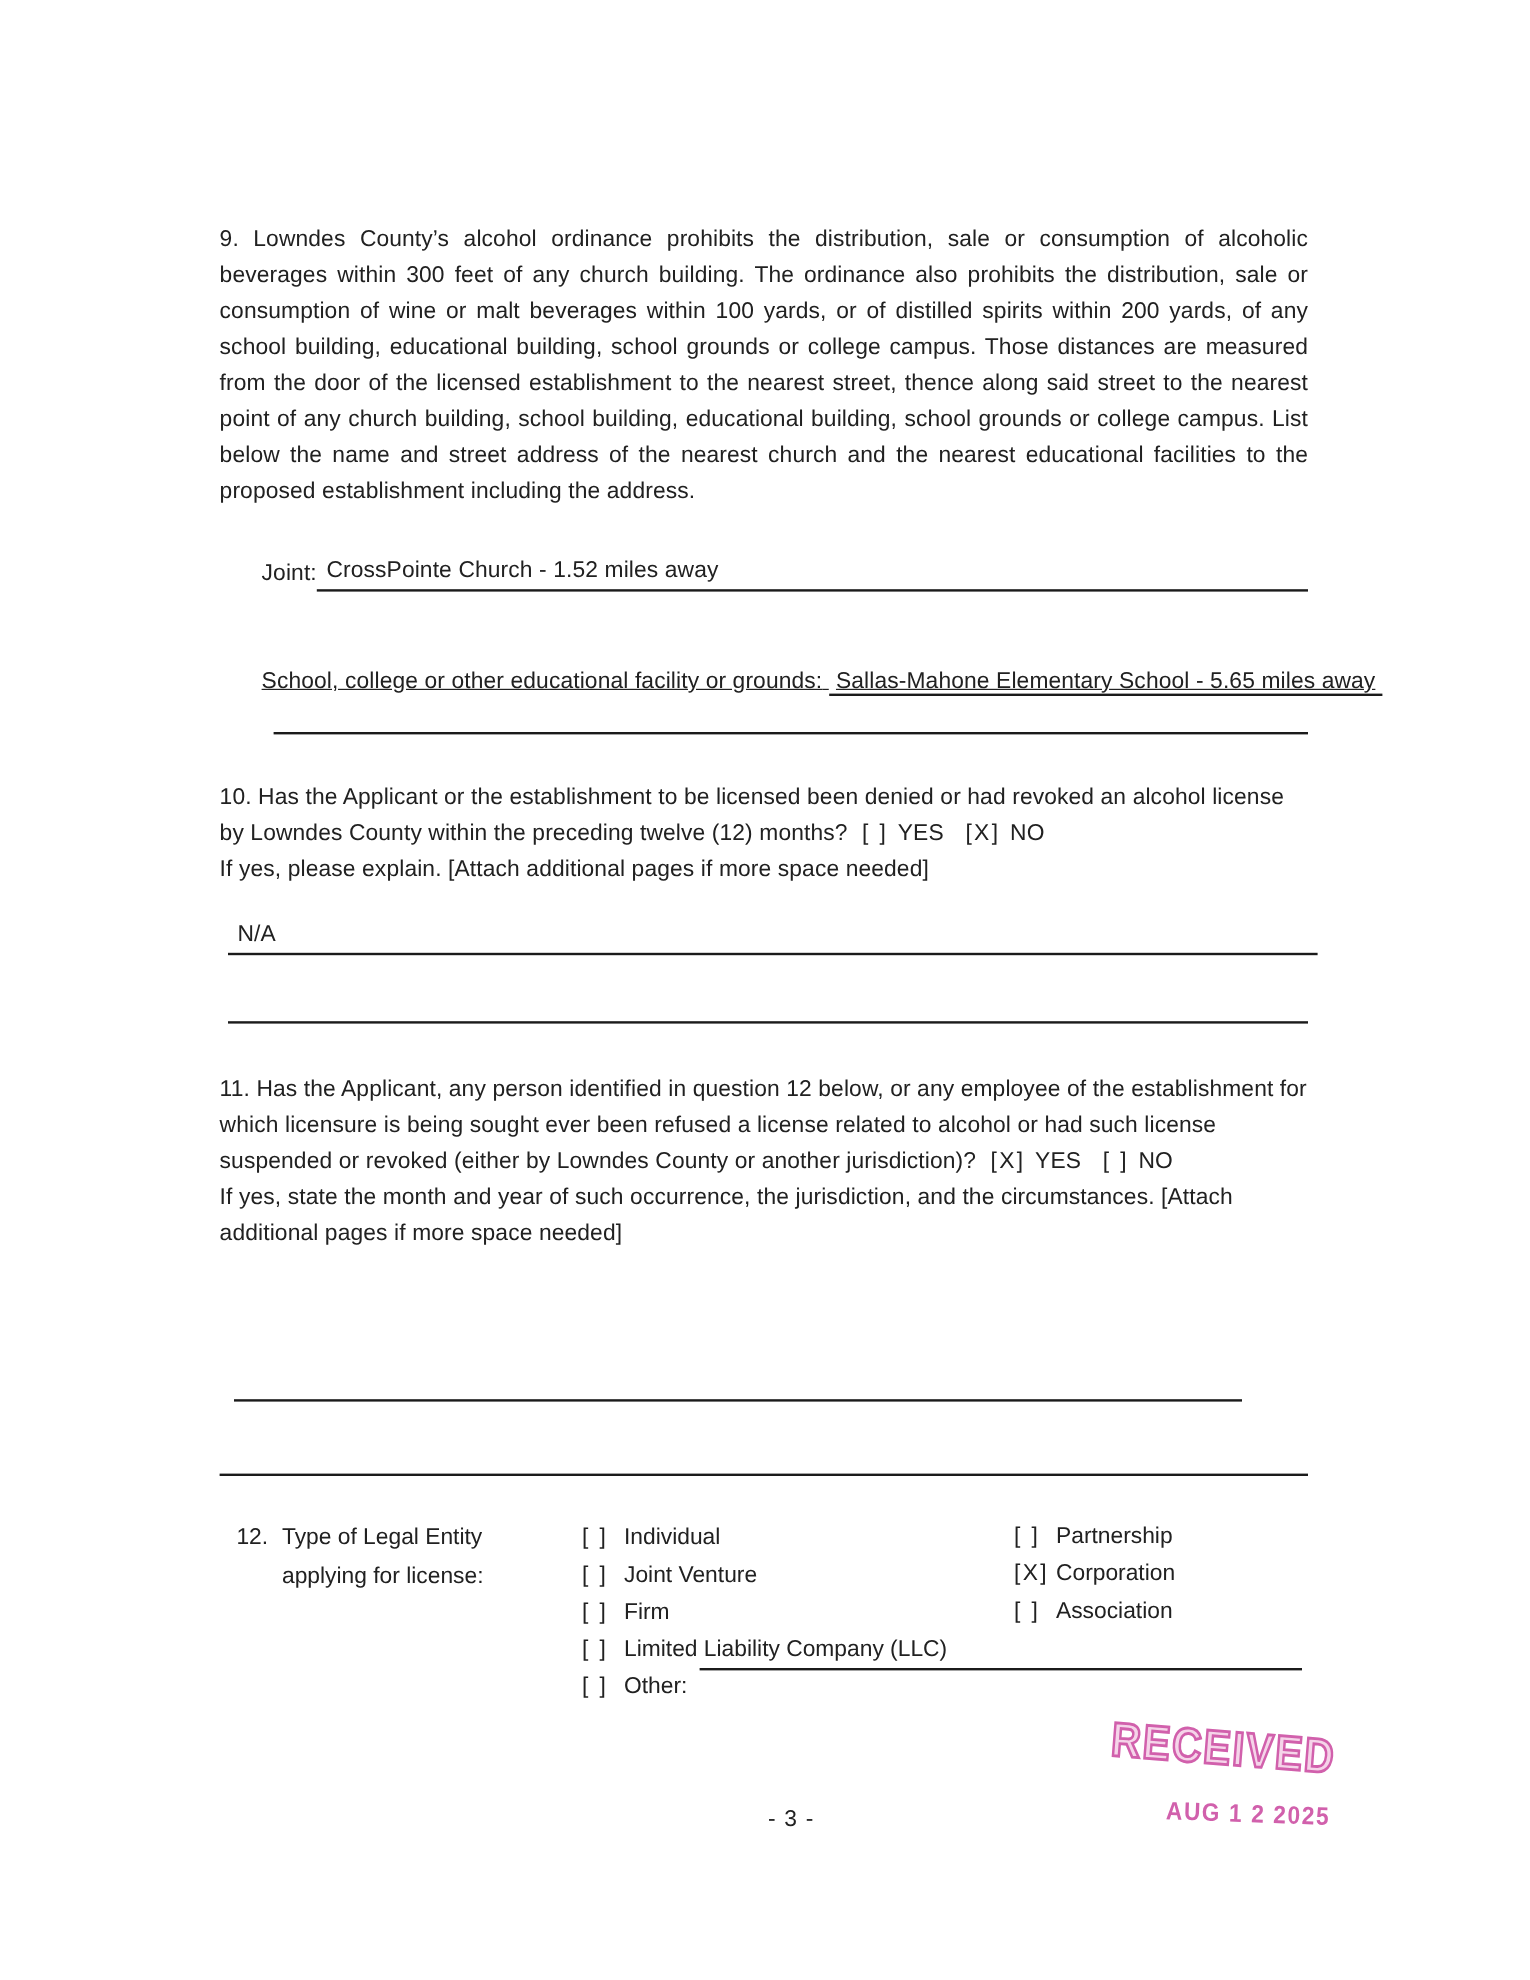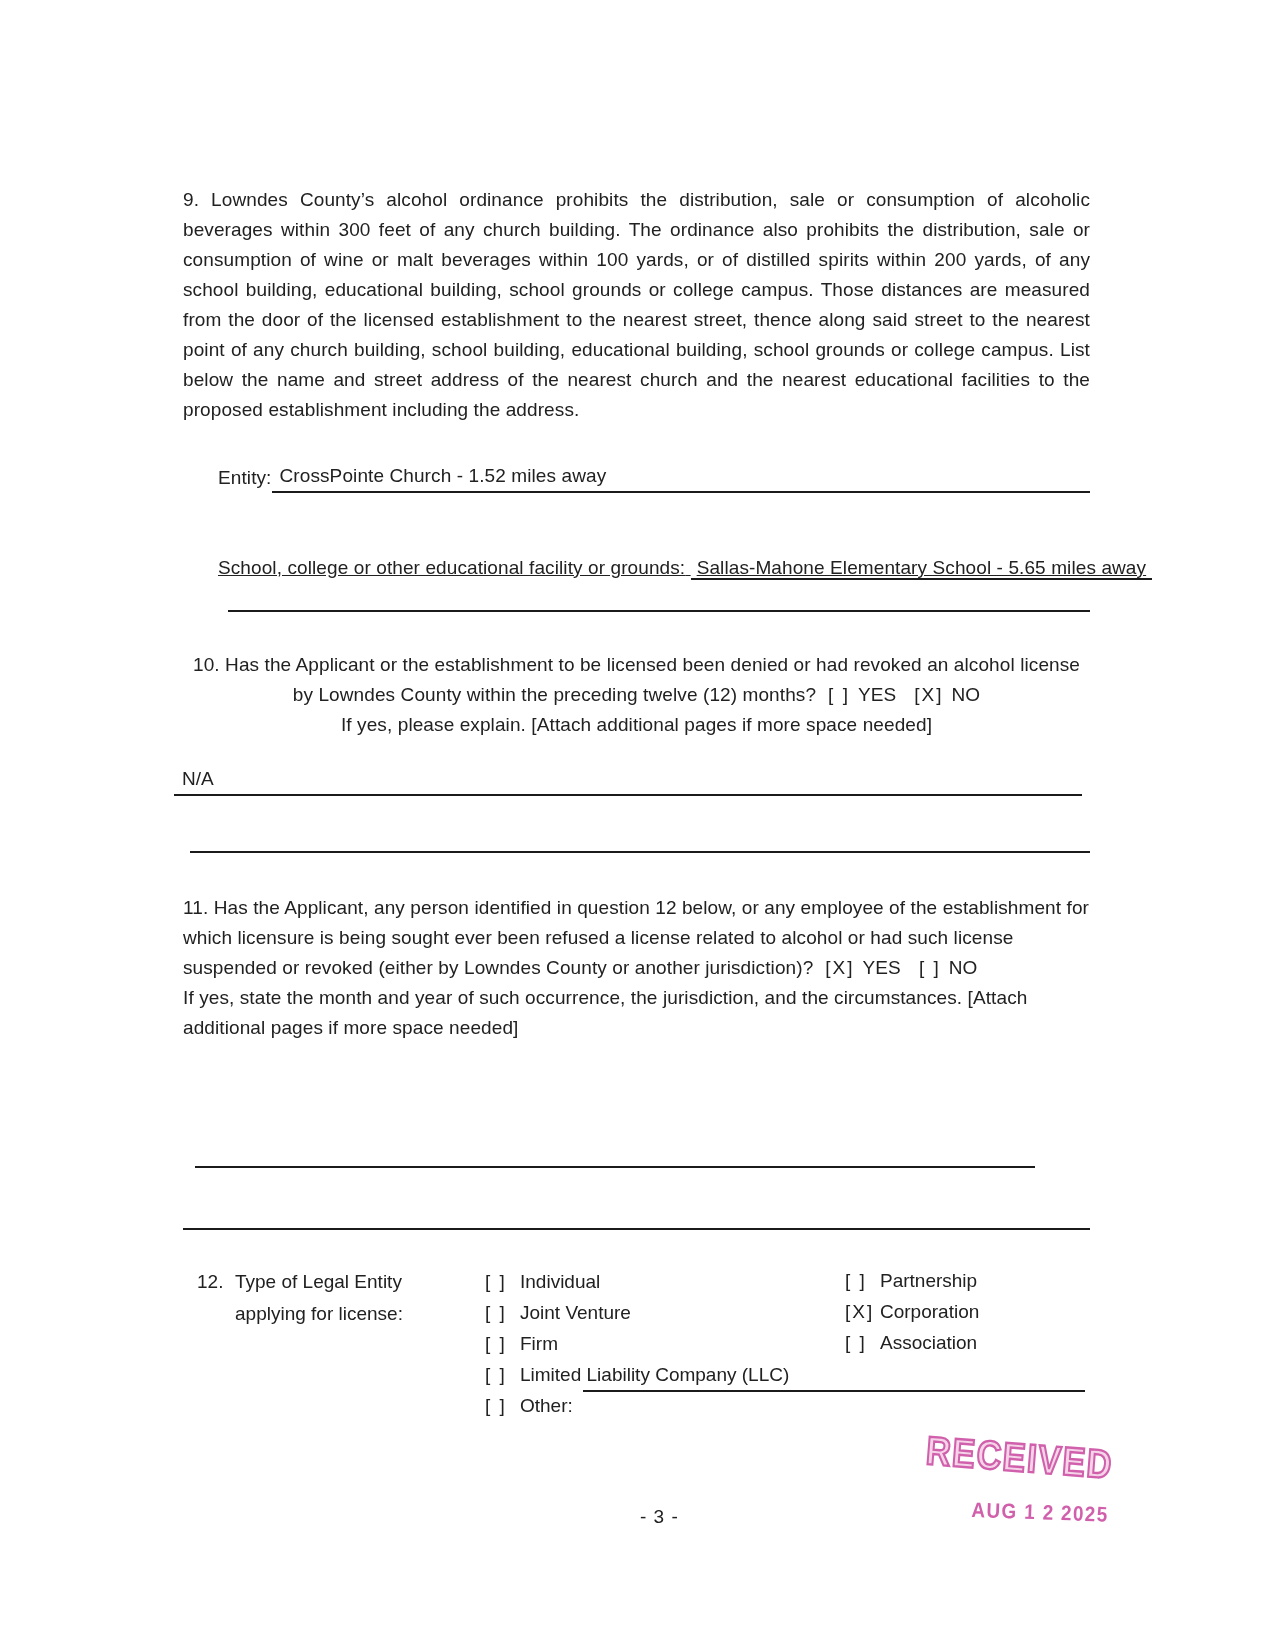--- a/index.html
+++ b/index.html
@@ -51,39 +51,39 @@
   .pagenum{font-size:19px;letter-spacing:1px;}
 </style>
 </head>
 <body>
 
 <div class="page">
 
   <div class="abs body-text justified" style="left:183px;top:185px;width:907px;">9.  Lowndes County’s alcohol ordinance prohibits the distribution, sale or consumption of alcoholic beverages within 300 feet of any church building.  The ordinance also prohibits the distribution, sale or consumption of wine or malt beverages within 100 yards, or of distilled spirits within 200 yards, of any school building, educational building, school grounds or college campus.  Those distances are measured from the door of the licensed establishment to the nearest street, thence along said street to the nearest point of any church building, school building, educational building, school grounds or college campus.  List below the name and street address of the nearest church and the nearest educational facilities to the proposed establishment including the address.</div>
 
   <div class="abs body-text" style="left:218px;top:461px;width:872px;display:flex;align-items:flex-end;">
-    <span>Entity:</span>
+    <span>Joint:</span>
     <span class="fill-underline nowrap">
       <span>CrossPointe Church - 1.52 miles away</span>
     </span>
   </div>
 
   <div class="abs body-text nowrap" style="left:218px;top:553px;width:915px;text-decoration:underline;">
     <span>School, college or other educational facility or grounds:</span>
     <span class="value-underline"><span>Sallas-Mahone Elementary School - 5.65 miles away</span></span>
   </div>
 
   <div class="rule" style="left:228px;top:610px;width:862px;"></div>
 
-  <div class="abs body-text" style="left:183px;top:650px;width:907px;text-align:center;">
+  <div class="abs body-text" style="left:183px;top:650px;width:907px;">
     <div><span>10. Has the Applicant or the establishment to be licensed been denied or had revoked an alcohol license by Lowndes County within the preceding twelve (12) months?</span><span class="cb">[ ]</span><span class="yn">YES</span><span class="cb" style="margin-left:18px;">[X]</span><span class="yn">NO</span></div>
     <div>If yes, please explain.  [Attach additional pages if more space needed]</div>
   </div>
 
-  <div class="abs answer-line" style="left:174px;top:764px;width:900px;">
+  <div class="abs answer-line" style="left:190px;top:764px;width:900px;">
     <span>N/A</span>
   </div>
 
   <div class="rule" style="left:190px;top:851px;width:900px;"></div>
 
   <div class="abs body-text" style="left:183px;top:893px;width:907px;">
     <div><span>11. Has the Applicant, any person identified in question 12 below, or any employee of the establishment for which licensure is being sought ever been refused a license related to alcohol or had such license suspended or revoked (either by Lowndes County or another jurisdiction)?</span><span class="cb">[X]</span><span class="yn">YES</span><span class="cb" style="margin-left:18px;">[ ]</span><span class="yn">NO</span></div>
     <div>If yes, state the month and year of such occurrence, the jurisdiction, and the circumstances.  [Attach additional pages if more space needed]</div>
   </div>
 

